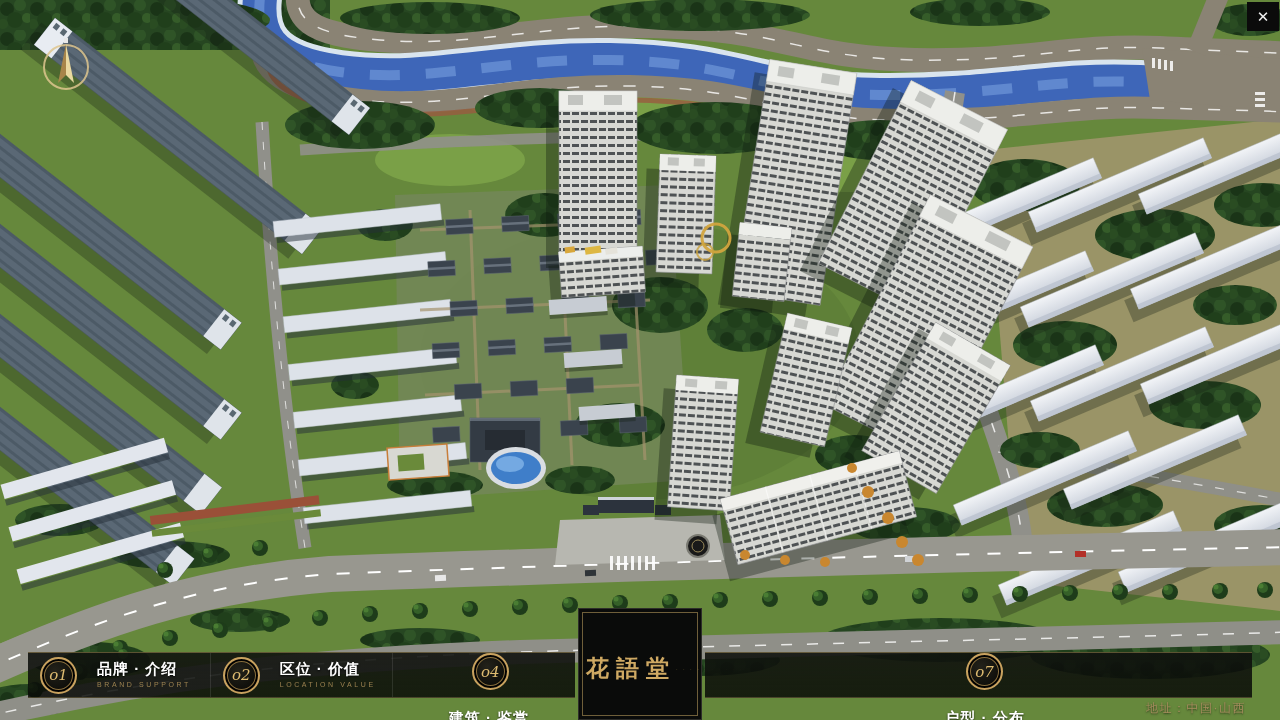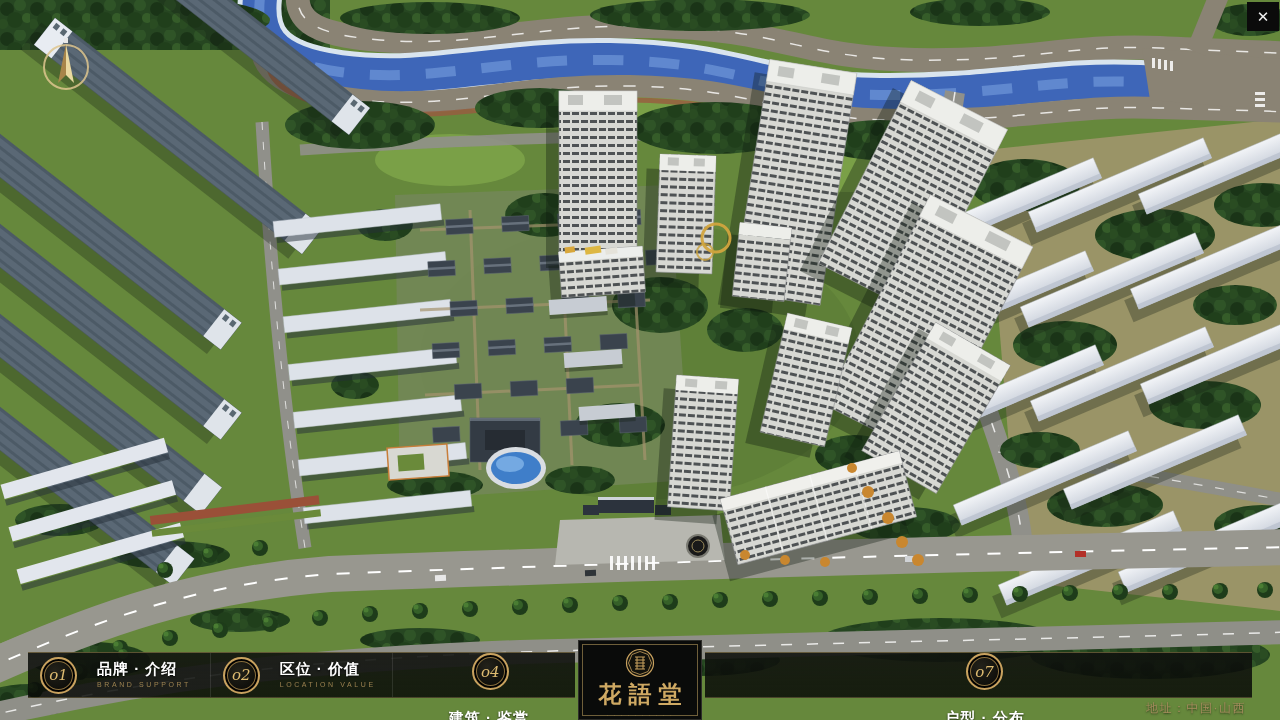--- a/index.html
+++ b/index.html
@@ -29,23 +29,23 @@
          display:flex;align-items:center;justify-content:center;
          background:radial-gradient(circle at 40% 35%,#23221a,#050503);
          color:#dcba70;font-family:"DejaVu Serif",serif;font-style:italic;font-size:15px;}
   .nav-text{display:flex;flex-direction:column;line-height:1.1;min-width:0;}
   .zh{color:#ffffff;font-size:15px;font-weight:bold;letter-spacing:1px;white-space:nowrap;
       text-shadow:0 1px 2px rgba(0,0,0,.8);}
   .en{color:#9c8250;font-size:7px;letter-spacing:2.6px;white-space:nowrap;margin-top:3px;
       text-transform:uppercase;}
 
   
-  .logo-panel{position:absolute;left:578px;bottom:0;width:124px;height:80px;box-sizing:border-box;
+  .logo-panel{position:absolute;left:578px;bottom:0;width:124px;height:112px;box-sizing:border-box;
               background:#0a0b0a;border:1px solid #2e2e2a;cursor:pointer;
-              display:flex;flex-direction:column;align-items:center;padding-top:7px;}
+              display:flex;align-items:center;padding-top:7px;}
   .logo-panel::before{content:"";position:absolute;inset:3px;border:1px solid rgba(195,165,98,.55);
               pointer-events:none;}
   .logo-name{color:#cfa963;font-size:23px;font-weight:bold;letter-spacing:7px;margin-top:1px;
              margin-left:7px;font-family:"DejaVu Serif",serif;white-space:nowrap;}
   .logo-sub{color:#8a7340;font-size:5px;letter-spacing:2px;margin-top:2px;white-space:nowrap;}
 
   .address{position:absolute;right:34px;bottom:3px;color:#a58d5d;font-size:12px;
            letter-spacing:1.5px;white-space:nowrap;text-shadow:0 1px 2px rgba(0,0,0,.6);}
 </style>
 </head>

